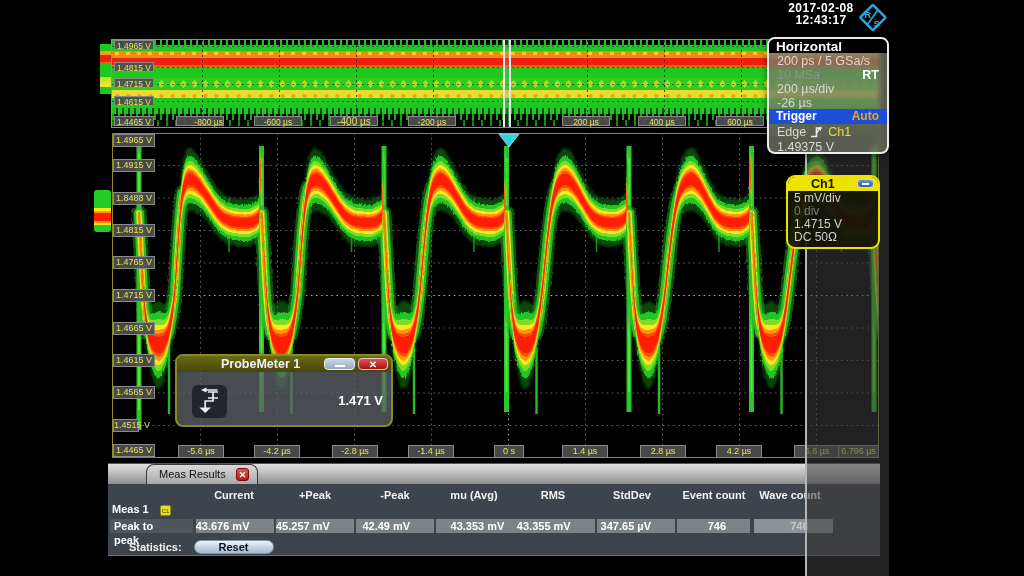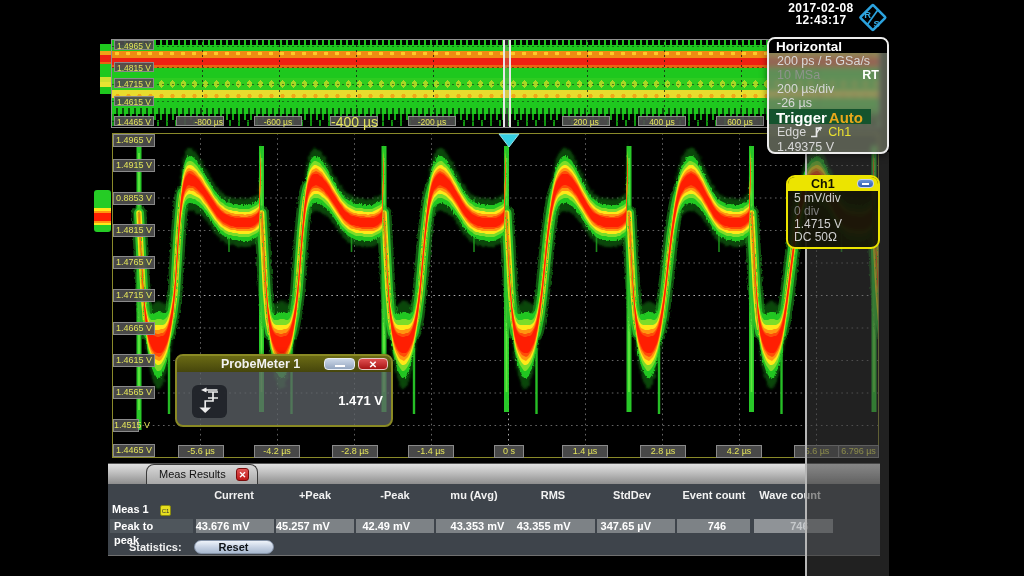--- a/index.html
+++ b/index.html
@@ -52,21 +52,21 @@
 </div>
 
 <div style="position:absolute;left:100px;top:44px;width:11px;height:50px;background:linear-gradient(180deg,#1ec81e 0 7px,#f0a018 7px 11px,#ee2012 11px 18px,#e86410 18px 20px,#1ec81e 20px 33px,#cfe030 33px 38px,#e8e432 38px 43px,#1ec81e 43px 50px)"></div>
 <div class="lab" style="left:114px;top:40px;width:40px;font-size:8.5px;height:10px;line-height:10px">1.4965 V</div>
 <div class="lab" style="left:114px;top:62px;width:40px;font-size:8.5px;height:10px;line-height:10px">1.4815 V</div>
 <div class="lab" style="left:114px;top:78px;width:40px;font-size:8.5px;height:10px;line-height:10px">1.4715 V</div>
 <div class="lab" style="left:114px;top:96px;width:40px;font-size:8.5px;height:10px;line-height:10px">1.4615 V</div>
 <div class="lab" style="left:114px;top:116px;width:40px;font-size:8.5px;height:10px;line-height:10px">1.4465 V</div>
 <div class="lab" style="left:176px;top:116px;width:48px;text-align:right;font-size:8.5px;height:10px;line-height:10px">-800 µs</div>
 <div class="lab" style="left:254px;top:116px;width:48px;text-align:center;font-size:8.5px;height:10px;line-height:10px">-600 µs</div>
-<div class="lab" style="left:330px;top:116px;width:48px;text-align:left;font-size:14px;height:10px;line-height:10px">-400 µs</div>
+<div class="lab" style="left:330px;top:116px;width:48px;text-align:center;font-size:10px;height:10px;line-height:10px">-400 µs</div>
 <div class="lab" style="left:408px;top:116px;width:48px;text-align:center;font-size:8.5px;height:10px;line-height:10px">-200 µs</div>
 <div class="lab" style="left:562px;top:116px;width:48px;text-align:center;font-size:8.5px;height:10px;line-height:10px">200 µs</div>
 <div class="lab" style="left:638px;top:116px;width:48px;text-align:center;font-size:8.5px;height:10px;line-height:10px">400 µs</div>
 <div class="lab" style="left:716px;top:116px;width:48px;text-align:center;font-size:8.5px;height:10px;line-height:10px">600 µs</div>
 
 <svg style="position:absolute;left:497px;top:128px;z-index:5" width="24" height="20" viewBox="0 0 24 20">
  <polygon points="2,6 22,6 12,19" fill="#35cfe2" stroke="#9adfe8" stroke-width="1"></polygon>
 </svg>
 
 <div style="position:absolute;left:112px;top:133px;width:767px;height:325px;border:1px solid #8a8a2a;background:#000"></div>
@@ -142,21 +142,21 @@
 <path d="M139,209 L141,246 L143,280 L145,304 L147,317 L149,324 L151,328 L153,329 L155,330 L157,330 L159,330 L161,329 L163,329 L165,328 L167,325 L169,320 L171,311 L173,298 L175,279 L177,249 L179,219 L181,195 L183,181 L185,173 L187,169 L189,168 L191,169 L193,170 L195,171 L197,173 L199,176 L201,178 L203,181 L205,185 L207,188 L209,191 L211,194 L213,197 L215,200 L217,203 L219,205 L221,207 L223,209 L225,210 L227,211 L229,212 L231,213 L233,213 L235,214 L237,214 L239,214 L241,214 L243,214 L245,215 L247,214 L249,214 L251,214 L253,213 L255,212 L257,210 L259,208 L261,153 L261,170 L259,225 L257,227 L255,229 L253,230 L251,231 L249,231 L247,231 L245,231 L243,231 L241,231 L239,231 L237,231 L235,230 L233,230 L231,230 L229,229 L227,228 L225,227 L223,226 L221,224 L219,222 L217,220 L215,217 L213,214 L211,211 L209,208 L207,205 L205,203 L203,200 L201,197 L199,195 L197,194 L195,192 L193,191 L191,191 L189,190 L187,192 L185,195 L183,202 L181,216 L179,238 L177,269 L175,298 L173,317 L171,330 L169,340 L167,348 L165,353 L163,357 L161,360 L159,361 L157,360 L155,359 L153,356 L151,352 L149,346 L147,336 L145,320 L143,293 L141,257 L139,217 Z M262,209 L264,246 L266,280 L268,304 L270,317 L272,324 L274,328 L276,329 L278,330 L280,330 L282,330 L284,329 L286,329 L288,328 L290,325 L292,320 L294,311 L296,298 L298,281 L300,256 L302,229 L304,207 L306,190 L308,179 L310,174 L312,170 L314,169 L316,168 L318,169 L320,171 L322,172 L324,175 L326,178 L328,181 L330,184 L332,188 L334,191 L336,194 L338,197 L340,201 L342,203 L344,206 L346,208 L348,209 L350,211 L352,212 L354,213 L356,213 L358,214 L360,214 L362,214 L364,214 L366,214 L368,215 L370,214 L372,214 L374,214 L376,213 L378,212 L380,210 L382,208 L384,153 L384,170 L382,225 L380,227 L378,229 L376,230 L374,231 L372,231 L370,231 L368,231 L366,231 L364,231 L362,231 L360,231 L358,230 L356,230 L354,229 L352,229 L350,228 L348,226 L346,225 L344,223 L342,220 L340,217 L338,214 L336,211 L334,208 L332,205 L330,202 L328,199 L326,197 L324,195 L322,193 L320,192 L318,191 L316,191 L314,191 L312,192 L310,195 L308,200 L306,210 L304,226 L302,248 L300,274 L298,299 L296,317 L294,330 L292,340 L290,348 L288,353 L286,357 L284,359 L282,361 L280,360 L278,359 L276,356 L274,352 L272,346 L270,336 L268,320 L266,293 L264,257 L262,217 Z M384,209 L386,246 L388,280 L390,304 L392,317 L394,324 L396,328 L398,329 L400,330 L402,330 L404,330 L406,329 L408,329 L410,328 L412,325 L414,320 L416,311 L418,299 L420,282 L422,260 L424,237 L426,217 L428,200 L430,187 L432,179 L434,174 L436,171 L438,169 L440,168 L442,169 L444,170 L446,172 L448,174 L450,177 L452,180 L454,184 L456,187 L458,191 L460,194 L462,198 L464,201 L466,204 L468,206 L470,208 L472,210 L474,211 L476,212 L478,213 L480,213 L482,214 L484,214 L486,214 L488,214 L490,214 L492,214 L494,214 L496,214 L498,213 L500,212 L502,210 L504,208 L506,153 L506,170 L504,225 L502,227 L500,229 L498,230 L496,231 L494,231 L492,231 L490,231 L488,231 L486,231 L484,231 L482,231 L480,230 L478,230 L476,229 L474,228 L472,227 L470,225 L468,223 L466,221 L464,218 L462,215 L460,212 L458,208 L456,205 L454,202 L452,199 L450,197 L448,195 L446,193 L444,192 L442,191 L440,190 L438,191 L436,193 L434,195 L432,200 L430,207 L428,219 L426,235 L424,255 L422,278 L420,300 L418,317 L416,330 L414,340 L412,348 L410,353 L408,357 L406,359 L404,361 L402,360 L400,359 L398,356 L396,352 L394,346 L392,336 L390,320 L388,293 L386,257 L384,217 Z M506,209 L508,246 L510,280 L512,304 L514,317 L516,324 L518,328 L520,329 L522,330 L524,330 L526,330 L528,329 L530,329 L532,328 L534,325 L536,320 L538,311 L540,299 L542,283 L544,264 L546,243 L548,224 L550,209 L552,196 L554,186 L556,179 L558,174 L560,171 L562,169 L564,168 L566,168 L568,169 L570,171 L572,173 L574,176 L576,179 L578,183 L580,187 L582,191 L584,194 L586,198 L588,201 L590,204 L592,207 L594,209 L596,210 L598,212 L600,213 L602,213 L604,214 L606,214 L608,214 L610,214 L612,214 L614,214 L616,214 L618,214 L620,213 L622,212 L624,210 L626,208 L628,153 L628,170 L626,225 L624,227 L622,229 L620,230 L618,231 L616,231 L614,231 L612,231 L610,231 L608,231 L606,231 L604,230 L602,230 L600,229 L598,228 L596,227 L594,226 L592,224 L590,221 L588,218 L586,215 L584,212 L582,208 L580,205 L578,202 L576,199 L574,196 L572,194 L570,192 L568,191 L566,191 L564,191 L562,191 L560,193 L558,195 L556,199 L554,205 L552,214 L550,227 L548,242 L546,261 L544,281 L542,300 L540,317 L538,330 L536,340 L534,348 L532,353 L530,357 L528,359 L526,361 L524,360 L522,359 L520,356 L518,352 L516,346 L514,336 L512,320 L510,293 L508,257 L506,217 Z M629,209 L631,246 L633,280 L635,304 L637,317 L639,324 L641,328 L643,329 L645,330 L647,330 L649,330 L651,329 L653,329 L655,328 L657,325 L659,320 L661,311 L663,299 L665,284 L667,266 L669,248 L671,231 L673,216 L675,203 L677,192 L679,184 L681,179 L683,175 L685,172 L687,170 L689,169 L691,168 L693,169 L695,170 L697,173 L699,175 L701,179 L703,182 L705,186 L707,190 L709,194 L711,198 L713,202 L715,205 L717,207 L719,209 L721,211 L723,212 L725,213 L727,213 L729,214 L731,214 L733,214 L735,214 L737,214 L739,214 L741,214 L743,213 L745,212 L747,210 L749,208 L751,153 L751,170 L749,225 L747,227 L745,229 L743,230 L741,231 L739,231 L737,231 L735,231 L733,231 L731,231 L729,231 L727,230 L725,230 L723,229 L721,228 L719,226 L717,224 L715,222 L713,219 L711,215 L709,212 L707,208 L705,205 L703,202 L701,198 L699,196 L697,194 L695,192 L693,191 L691,190 L689,191 L687,192 L685,193 L683,195 L681,198 L679,203 L677,211 L675,221 L673,234 L671,249 L669,265 L667,283 L665,301 L663,317 L661,330 L659,340 L657,348 L655,353 L653,357 L651,359 L649,361 L647,360 L645,359 L643,356 L641,352 L639,346 L637,336 L635,320 L633,293 L631,257 L629,217 Z M752,209 L754,246 L756,280 L758,304 L760,317 L762,324 L764,328 L766,329 L768,330 L770,330 L772,330 L774,329 L776,329 L778,328 L780,325 L782,320 L784,311 L786,299 L788,284 L790,268 L792,252 L794,237 L796,222 L798,210 L800,199 L802,190 L804,183 L806,179 L808,175 L810,173 L812,170 L814,169 L816,168 L818,169 L820,170 L822,172 L824,174 L826,178 L828,182 L830,186 L832,190 L834,194 L836,198 L838,202 L840,205 L842,208 L844,210 L846,211 L848,212 L850,213 L852,214 L854,214 L856,214 L858,214 L860,214 L862,214 L864,214 L866,213 L868,212 L870,210 L872,208 L874,153 L874,170 L872,225 L870,227 L868,229 L866,230 L864,231 L862,231 L860,231 L858,231 L856,231 L854,231 L852,230 L850,230 L848,229 L846,228 L844,227 L842,225 L840,222 L838,219 L836,216 L834,212 L832,208 L830,205 L828,201 L826,198 L824,195 L822,193 L820,192 L818,191 L816,191 L814,191 L812,192 L810,193 L808,195 L806,198 L804,202 L802,208 L800,217 L798,227 L796,239 L794,254 L792,269 L790,285 L788,301 L786,317 L784,330 L782,340 L780,348 L778,353 L776,357 L774,359 L772,361 L770,360 L768,359 L766,356 L764,352 L762,346 L760,336 L758,320 L756,293 L754,257 L752,217 Z M874,209 L876,246 L878,280 L880,304 L882,317 L884,324 L886,242 L886,266 L884,346 L882,336 L880,320 L878,293 L876,257 L874,217 Z" fill="#ff9610" fill-opacity="1" stroke="none"></path>
 <path d="M139,210 L141,248 L143,282 L145,306 L147,319 L149,327 L151,331 L153,333 L155,333 L157,334 L159,334 L161,333 L163,333 L165,331 L167,328 L169,322 L171,313 L173,301 L175,281 L177,252 L179,221 L181,198 L183,184 L185,176 L187,172 L189,171 L191,171 L193,172 L195,174 L197,176 L199,178 L201,181 L203,184 L205,187 L207,190 L209,193 L211,196 L213,199 L215,202 L217,205 L219,207 L221,210 L223,211 L225,213 L227,214 L229,214 L231,215 L233,216 L235,216 L237,216 L239,216 L241,217 L243,217 L245,217 L247,217 L249,216 L251,216 L253,215 L255,214 L257,213 L259,210 L261,155 L261,167 L259,223 L257,225 L255,227 L253,228 L251,228 L249,229 L247,229 L245,229 L243,229 L241,229 L239,229 L237,229 L235,228 L233,228 L231,228 L229,227 L227,226 L225,225 L223,224 L221,222 L219,220 L217,218 L215,215 L213,212 L211,209 L209,206 L207,203 L205,200 L203,197 L201,195 L199,193 L197,191 L195,190 L193,188 L191,188 L189,188 L187,189 L185,192 L183,199 L181,213 L179,236 L177,266 L175,295 L173,315 L171,328 L169,338 L167,345 L165,350 L163,353 L161,356 L159,357 L157,356 L155,355 L153,352 L151,349 L149,343 L147,334 L145,318 L143,291 L141,255 L139,216 Z M262,210 L264,248 L266,282 L268,306 L270,319 L272,327 L274,331 L276,333 L278,333 L280,334 L282,334 L284,333 L286,333 L288,331 L290,328 L292,322 L294,313 L296,301 L298,283 L300,258 L302,232 L304,209 L306,193 L308,182 L310,176 L312,173 L314,172 L316,171 L318,172 L320,173 L322,175 L324,178 L326,180 L328,183 L330,186 L332,190 L334,193 L336,196 L338,200 L340,203 L342,205 L344,208 L346,210 L348,212 L350,213 L352,214 L354,215 L356,215 L358,216 L360,216 L362,216 L364,216 L366,217 L368,217 L370,217 L372,216 L374,216 L376,215 L378,214 L380,213 L382,210 L384,155 L384,167 L382,223 L380,225 L378,227 L376,228 L374,228 L372,229 L370,229 L368,229 L366,229 L364,229 L362,229 L360,228 L358,228 L356,228 L354,227 L352,226 L350,225 L348,224 L346,222 L344,220 L342,218 L340,215 L338,212 L336,209 L334,206 L332,203 L330,200 L328,197 L326,195 L324,192 L322,191 L320,189 L318,188 L316,188 L314,188 L312,189 L310,192 L308,198 L306,208 L304,224 L302,245 L300,272 L298,296 L296,314 L294,327 L292,338 L290,345 L288,350 L286,353 L284,356 L282,357 L280,356 L278,355 L276,352 L274,349 L272,343 L270,334 L268,318 L266,291 L264,255 L262,216 Z M384,210 L386,248 L388,282 L390,306 L392,319 L394,327 L396,331 L398,333 L400,333 L402,334 L404,334 L406,333 L408,333 L410,331 L412,328 L414,322 L416,313 L418,301 L420,284 L422,263 L424,240 L426,219 L428,202 L430,190 L432,182 L434,177 L436,174 L438,172 L440,171 L442,172 L444,173 L446,175 L448,177 L450,179 L452,183 L454,186 L456,190 L458,193 L460,196 L462,200 L464,203 L466,206 L468,208 L470,210 L472,212 L474,213 L476,214 L478,215 L480,216 L482,216 L484,216 L486,216 L488,217 L490,217 L492,217 L494,216 L496,216 L498,215 L500,214 L502,213 L504,210 L506,155 L506,167 L504,223 L502,225 L500,227 L498,228 L496,228 L494,229 L492,229 L490,229 L488,229 L486,229 L484,229 L482,228 L480,228 L478,228 L476,227 L474,226 L472,224 L470,223 L468,221 L466,218 L464,216 L462,213 L460,209 L458,206 L456,203 L454,200 L452,197 L450,194 L448,192 L446,190 L444,189 L442,188 L440,188 L438,188 L436,190 L434,192 L432,197 L430,205 L428,217 L426,233 L424,253 L422,276 L420,297 L418,314 L416,327 L414,338 L412,345 L410,350 L408,353 L406,356 L404,357 L402,356 L400,355 L398,352 L396,349 L394,343 L392,334 L390,318 L388,291 L386,255 L384,216 Z M506,210 L508,248 L510,282 L512,306 L514,319 L516,327 L518,331 L520,333 L522,333 L524,334 L526,334 L528,333 L530,333 L532,331 L534,328 L536,322 L538,313 L540,301 L542,285 L544,266 L546,246 L548,227 L550,211 L552,198 L554,188 L556,181 L558,177 L560,174 L562,172 L564,171 L566,171 L568,172 L570,174 L572,176 L574,179 L576,182 L578,185 L580,189 L582,193 L584,197 L586,200 L588,204 L590,207 L592,209 L594,211 L596,213 L598,214 L600,215 L602,215 L604,216 L606,216 L608,216 L610,217 L612,217 L614,217 L616,216 L618,216 L620,215 L622,214 L624,213 L626,210 L628,155 L628,167 L626,223 L624,225 L622,227 L620,228 L618,229 L616,229 L614,229 L612,229 L610,229 L608,229 L606,229 L604,228 L602,228 L600,227 L598,226 L596,225 L594,223 L592,221 L590,219 L588,216 L586,213 L584,209 L582,206 L580,203 L578,199 L576,196 L574,194 L572,191 L570,190 L568,188 L566,188 L564,188 L562,188 L560,190 L558,193 L556,196 L554,203 L552,212 L550,224 L548,240 L546,259 L544,279 L542,298 L540,314 L538,327 L536,338 L534,345 L532,350 L530,353 L528,356 L526,357 L524,356 L522,355 L520,352 L518,349 L516,343 L514,334 L512,318 L510,291 L508,255 L506,216 Z M629,210 L631,248 L633,282 L635,306 L637,319 L639,327 L641,331 L643,333 L645,333 L647,334 L649,334 L651,333 L653,333 L655,331 L657,328 L659,322 L661,313 L663,301 L665,286 L667,269 L669,251 L671,233 L673,218 L675,205 L677,195 L679,187 L681,181 L683,177 L685,175 L687,173 L689,172 L691,171 L693,172 L695,173 L697,175 L699,178 L701,181 L703,185 L705,189 L707,193 L709,197 L711,200 L713,204 L715,207 L717,210 L719,212 L721,213 L723,214 L725,215 L727,216 L729,216 L731,216 L733,217 L735,217 L737,217 L739,217 L741,216 L743,215 L745,214 L747,213 L749,210 L751,155 L751,167 L749,223 L747,225 L745,227 L743,228 L741,229 L739,229 L737,229 L735,229 L733,229 L731,229 L729,228 L727,228 L725,228 L723,227 L721,225 L719,224 L717,222 L715,220 L713,217 L711,213 L709,210 L707,206 L705,203 L703,199 L701,196 L699,193 L697,191 L695,189 L693,188 L691,188 L689,188 L687,189 L685,190 L683,193 L681,196 L679,201 L677,208 L675,219 L673,231 L671,246 L669,263 L667,281 L665,299 L663,314 L661,327 L659,338 L657,345 L655,350 L653,353 L651,356 L649,357 L647,356 L645,355 L643,352 L641,349 L639,343 L637,334 L635,318 L633,291 L631,255 L629,216 Z M752,210 L754,248 L756,282 L758,306 L760,319 L762,327 L764,331 L766,333 L768,333 L770,334 L772,334 L774,333 L776,333 L778,331 L780,328 L782,322 L784,313 L786,301 L788,286 L790,270 L792,254 L794,239 L796,224 L798,212 L800,201 L802,192 L804,186 L806,181 L808,178 L810,175 L812,173 L814,172 L816,171 L818,171 L820,173 L822,175 L824,177 L826,180 L828,184 L830,188 L832,193 L834,197 L836,201 L838,204 L840,208 L842,210 L844,212 L846,214 L848,215 L850,215 L852,216 L854,216 L856,216 L858,217 L860,217 L862,217 L864,216 L866,215 L868,214 L870,213 L872,210 L874,155 L874,167 L872,223 L870,225 L868,227 L866,228 L864,229 L862,229 L860,229 L858,229 L856,229 L854,229 L852,228 L850,228 L848,227 L846,226 L844,225 L842,223 L840,220 L838,217 L836,214 L834,210 L832,206 L830,202 L828,199 L826,195 L824,193 L822,190 L820,189 L818,188 L816,188 L814,188 L812,189 L810,191 L808,193 L806,196 L804,200 L802,206 L800,214 L798,225 L796,237 L794,251 L792,267 L790,283 L788,299 L786,314 L784,327 L782,338 L780,345 L778,350 L776,353 L774,356 L772,357 L770,356 L768,355 L766,352 L764,349 L762,343 L760,334 L758,318 L756,291 L754,255 L752,216 Z M874,210 L876,248 L878,282 L880,306 L882,319 L884,327 L886,245 L886,263 L884,343 L882,334 L880,318 L878,291 L876,255 L874,216 Z" fill="#ff4d08" fill-opacity="1" stroke="none"></path>
 <path d="M139,211 L141,249 L143,283 L145,307 L147,321 L149,329 L151,333 L153,335 L155,336 L157,337 L159,337 L161,336 L163,336 L165,334 L167,330 L169,324 L171,315 L173,303 L175,283 L177,254 L179,223 L181,200 L183,186 L185,178 L187,175 L189,173 L191,174 L193,175 L195,176 L197,178 L199,180 L201,183 L203,186 L205,189 L207,192 L209,195 L211,198 L213,201 L215,204 L217,207 L219,209 L221,211 L223,213 L225,214 L227,215 L229,216 L231,217 L233,217 L235,218 L237,218 L239,218 L241,218 L243,218 L245,218 L247,218 L249,218 L251,218 L253,217 L255,216 L257,214 L259,212 L261,157 L261,166 L259,221 L257,223 L255,225 L253,226 L251,227 L249,227 L247,227 L245,227 L243,227 L241,227 L239,227 L237,227 L235,227 L233,226 L231,226 L229,225 L227,224 L225,223 L223,222 L221,220 L219,218 L217,216 L215,213 L213,210 L211,207 L209,204 L207,201 L205,198 L203,195 L201,193 L199,191 L197,189 L195,187 L193,186 L191,186 L189,185 L187,186 L185,190 L183,197 L181,211 L179,234 L177,264 L175,293 L173,313 L171,326 L169,336 L167,343 L165,347 L163,351 L161,353 L159,353 L157,353 L155,352 L153,350 L151,346 L149,341 L147,332 L145,316 L143,290 L141,254 L139,215 Z M262,211 L264,249 L266,283 L268,307 L270,321 L272,329 L274,333 L276,335 L278,336 L280,337 L282,337 L284,336 L286,336 L288,334 L290,330 L292,324 L294,315 L296,303 L298,285 L300,260 L302,233 L304,211 L306,195 L308,184 L310,179 L312,175 L314,174 L316,174 L318,174 L320,176 L322,177 L324,180 L326,182 L328,185 L330,188 L332,192 L334,195 L336,198 L338,201 L340,204 L342,207 L344,210 L346,212 L348,213 L350,215 L352,216 L354,216 L356,217 L358,217 L360,218 L362,218 L364,218 L366,218 L368,218 L370,218 L372,218 L374,218 L376,217 L378,216 L380,214 L382,212 L384,157 L384,166 L382,221 L380,223 L378,225 L376,226 L374,227 L372,227 L370,227 L368,227 L366,227 L364,227 L362,227 L360,227 L358,226 L356,226 L354,225 L352,225 L350,224 L348,222 L346,221 L344,219 L342,216 L340,214 L338,210 L336,207 L334,204 L332,201 L330,198 L328,195 L326,193 L324,190 L322,188 L320,187 L318,186 L316,185 L314,186 L312,187 L310,190 L308,195 L306,205 L304,222 L302,244 L300,270 L298,295 L296,313 L294,325 L292,336 L290,343 L288,347 L286,351 L284,353 L282,353 L280,353 L278,352 L276,350 L274,346 L272,341 L270,332 L268,316 L266,290 L264,254 L262,215 Z M384,211 L386,249 L388,283 L390,307 L392,321 L394,329 L396,333 L398,335 L400,336 L402,337 L404,337 L406,336 L408,336 L410,334 L412,330 L414,324 L416,315 L418,303 L420,286 L422,264 L424,242 L426,221 L428,204 L430,192 L432,184 L434,179 L436,176 L438,174 L440,173 L442,174 L444,175 L446,177 L448,179 L450,181 L452,184 L454,188 L456,191 L458,195 L460,198 L462,202 L464,205 L466,208 L468,210 L470,212 L472,214 L474,215 L476,216 L478,217 L480,217 L482,218 L484,218 L486,218 L488,218 L490,218 L492,218 L494,218 L496,218 L498,217 L500,216 L502,214 L504,212 L506,157 L506,166 L504,221 L502,223 L500,225 L498,226 L496,227 L494,227 L492,227 L490,227 L488,227 L486,227 L484,227 L482,227 L480,226 L478,226 L476,225 L474,224 L472,223 L470,221 L468,219 L466,217 L464,214 L462,211 L460,208 L458,204 L456,201 L454,198 L452,195 L450,192 L448,190 L446,188 L444,187 L442,186 L440,185 L438,186 L436,188 L434,190 L432,195 L430,203 L428,215 L426,231 L424,251 L422,274 L420,296 L418,313 L416,325 L414,336 L412,343 L410,347 L408,351 L406,353 L404,353 L402,353 L400,352 L398,350 L396,346 L394,341 L392,332 L390,316 L388,290 L386,254 L384,215 Z M506,211 L508,249 L510,283 L512,307 L514,321 L516,329 L518,333 L520,335 L522,336 L524,337 L526,337 L528,336 L530,336 L532,334 L534,330 L536,325 L538,315 L540,303 L542,287 L544,268 L546,247 L548,229 L550,213 L552,200 L554,190 L556,183 L558,179 L560,176 L562,174 L564,174 L566,174 L568,174 L570,176 L572,178 L574,181 L576,184 L578,187 L580,191 L582,195 L584,198 L586,202 L588,205 L590,208 L592,211 L594,213 L596,214 L598,215 L600,216 L602,217 L604,217 L606,218 L608,218 L610,218 L612,218 L614,218 L616,218 L618,218 L620,217 L622,216 L624,214 L626,212 L628,157 L628,166 L626,221 L624,223 L622,225 L620,226 L618,227 L616,227 L614,227 L612,227 L610,227 L608,227 L606,227 L604,227 L602,226 L600,225 L598,225 L596,223 L594,222 L592,220 L590,217 L588,214 L586,211 L584,208 L582,204 L580,201 L578,197 L576,194 L574,192 L572,189 L570,187 L568,186 L566,185 L564,185 L562,186 L560,188 L558,190 L556,194 L554,201 L552,210 L550,223 L548,238 L546,257 L544,277 L542,296 L540,312 L538,325 L536,335 L534,343 L532,347 L530,351 L528,353 L526,353 L524,353 L522,352 L520,350 L518,346 L516,341 L514,332 L512,316 L510,290 L508,254 L506,215 Z M629,211 L631,249 L633,283 L635,307 L637,321 L639,329 L641,333 L643,335 L645,336 L647,337 L649,337 L651,336 L653,336 L655,334 L657,330 L659,325 L661,315 L663,303 L665,288 L667,270 L669,252 L671,235 L673,220 L675,207 L677,197 L679,189 L681,183 L683,180 L685,177 L687,175 L689,174 L691,173 L693,174 L695,175 L697,177 L699,180 L701,183 L703,187 L705,191 L707,195 L709,198 L711,202 L713,206 L715,209 L717,211 L719,213 L721,215 L723,216 L725,217 L727,217 L729,218 L731,218 L733,218 L735,218 L737,218 L739,218 L741,218 L743,217 L745,216 L747,214 L749,212 L751,157 L751,166 L749,221 L747,223 L745,225 L743,226 L741,227 L739,227 L737,227 L735,227 L733,227 L731,227 L729,227 L727,226 L725,226 L723,225 L721,224 L719,222 L717,220 L715,218 L713,215 L711,211 L709,208 L707,204 L705,201 L703,197 L701,194 L699,191 L697,189 L695,187 L693,186 L691,185 L689,186 L687,187 L685,188 L683,191 L681,194 L679,199 L677,207 L675,217 L673,230 L671,245 L669,262 L667,279 L665,297 L663,312 L661,325 L659,335 L657,343 L655,347 L653,351 L651,353 L649,353 L647,353 L645,352 L643,350 L641,346 L639,341 L637,332 L635,316 L633,290 L631,254 L629,215 Z M752,211 L754,249 L756,283 L758,307 L760,321 L762,329 L764,333 L766,335 L768,336 L770,337 L772,337 L774,336 L776,336 L778,334 L780,330 L782,325 L784,315 L786,303 L788,288 L790,272 L792,256 L794,240 L796,226 L798,214 L800,203 L802,194 L804,188 L806,183 L808,180 L810,177 L812,175 L814,174 L816,174 L818,174 L820,175 L822,177 L824,179 L826,183 L828,186 L830,190 L832,194 L834,199 L836,202 L838,206 L840,209 L842,212 L844,214 L846,215 L848,216 L850,217 L852,218 L854,218 L856,218 L858,218 L860,218 L862,218 L864,218 L866,217 L868,216 L870,214 L872,212 L874,157 L874,166 L872,221 L870,223 L868,225 L866,226 L864,227 L862,227 L860,227 L858,227 L856,227 L854,227 L852,227 L850,226 L848,225 L846,224 L844,223 L842,221 L840,218 L838,215 L836,212 L834,208 L832,204 L830,200 L828,197 L826,193 L824,190 L822,188 L820,186 L818,186 L816,185 L814,186 L812,187 L810,189 L808,191 L806,194 L804,198 L802,204 L800,213 L798,223 L796,235 L794,250 L792,265 L790,281 L788,297 L786,312 L784,325 L782,335 L780,343 L778,347 L776,351 L774,353 L772,353 L770,353 L768,352 L766,350 L764,346 L762,341 L760,332 L758,316 L756,290 L754,254 L752,215 Z M874,211 L876,249 L878,283 L880,307 L882,321 L884,329 L886,248 L886,260 L884,341 L882,332 L880,316 L878,290 L876,254 L874,215 Z" fill="#ff1e02" fill-opacity="1" stroke="none"></path>
  </g>
 </svg>
 
 <div style="position:absolute;left:94px;top:190px;width:17px;height:42px;z-index:1;border-radius:3px;background:linear-gradient(180deg,#25cc25 0 18px,#ffe818 18px 21px,#ff9610 21px 23px,#ff1e02 23px 31px,#ff9610 31px 33px,#ffe818 33px 35.5px,#25cc25 35.5px 42px)"></div>
 
 <div class="lab" style="left:113px;top:134px;width:42px">1.4965 V</div>
 <div class="lab" style="left:113px;top:159px;width:42px">1.4915 V</div>
-<div class="lab" style="left:113px;top:192px;width:42px">0.8853 V</div>
+<div class="lab" style="left:113px;top:192px;width:42px">1.8488 V</div>
 <div class="lab" style="left:113px;top:224px;width:42px">1.4815 V</div>
 <div class="lab" style="left:113px;top:256px;width:42px">1.4765 V</div>
 <div class="lab" style="left:113px;top:289px;width:42px">1.4715 V</div>
 <div class="lab" style="left:113px;top:322px;width:42px">1.4665 V</div>
 <div class="lab" style="left:113px;top:354px;width:42px">1.4615 V</div>
 <div class="lab" style="left:113px;top:386px;width:42px">1.4565 V</div>
 <div class="lab" style="left:113px;top:419px;width:26px">1.4515 V</div>
 <div class="lab" style="left:113px;top:444px;width:42px">1.4465 V</div>
 <div class="lab" style="left:178px;top:445px;width:46px;text-align:center">-5.6 µs</div>
 <div class="lab" style="left:254px;top:445px;width:46px;text-align:center">-4.2 µs</div>
@@ -199,21 +199,21 @@
 </div>
 
 <div style="position:absolute;left:805px;top:152px;width:84px;height:424px;background:rgba(60,60,60,.55);border-left:2.5px solid #b6b6b6;z-index:7"></div>
 
 <div style="position:absolute;left:767px;top:37px;width:122px;height:117px;border:2px solid #ececec;border-radius:8px;overflow:hidden;z-index:8;box-shadow:0 2px 7px rgba(0,0,0,.5);font-size:12.5px;color:#d8d8d8;background:rgba(117,123,107,.75);backdrop-filter:blur(2.5px)">
   <div class="row" style="left:0;right:0;top:0;height:14px;background:#000;color:#fff;font-weight:bold;font-size:13.5px;padding-left:7px">Horizontal</div>
   <div class="row" style="top:15px">200 ps / 5 GSa/s</div>
   <div class="row" style="top:29px;color:#8f948c">10 MSa<span style="float:right;color:#fff;font-weight:bold">RT</span></div>
   <div class="row" style="top:43px">200 µs/div</div>
   <div class="row" style="top:57px">-26 µs</div>
-  <div class="row" style="left:0;right:16px;top:70px;height:15px;background:#14532d;color:#fff;font-weight:bold;font-size:15px;padding-left:7px">Trigger<span style="float:right;color:#e8a81a;font-weight:bold;padding-right:4px">Auto</span></div>
+  <div class="row" style="left:0;right:0;top:70px;height:15px;background:#1d4ed8;color:#fff;font-weight:bold;font-size:12px;padding-left:7px">Trigger<span style="float:right;color:#e8a81a;font-weight:bold;padding-right:4px">Auto</span></div>
   <div class="row" style="top:86px">Edge
     <svg width="15" height="13" viewBox="0 0 15 13" style="vertical-align:-2px">
         <path d="M1 11.5 h5.5 v-8.5 h5.5" fill="none" stroke="#e8e8e8" stroke-width="1.7"></path>
         <path d="M6.5 8 l3.4-4.6" stroke="#e8e8e8" stroke-width="1.4"></path>
         <polygon points="10.8,1.6 10.9,6 7.2,3.5" fill="#e8e8e8"></polygon>
       </svg>
     <span style="color:#e8e030">Ch1</span></div>
   <div class="row" style="top:101px">1.49375 V</div>
 </div>
 

